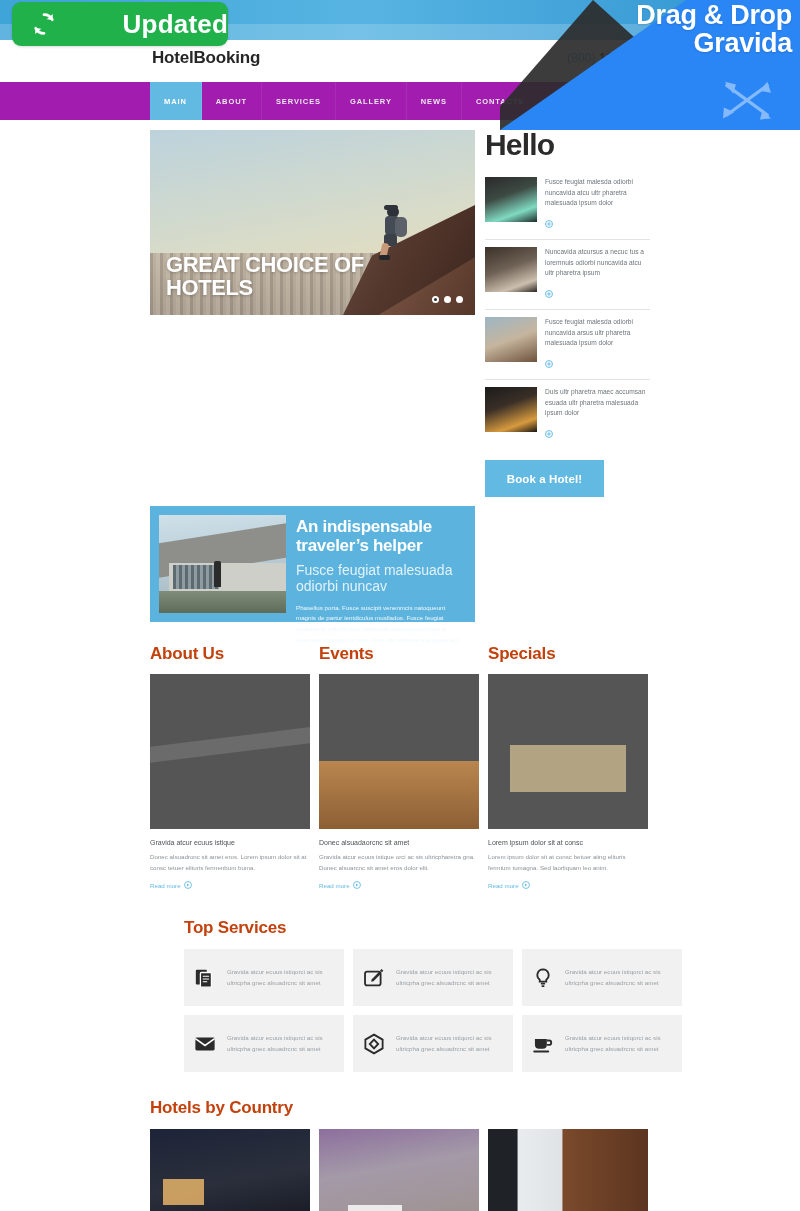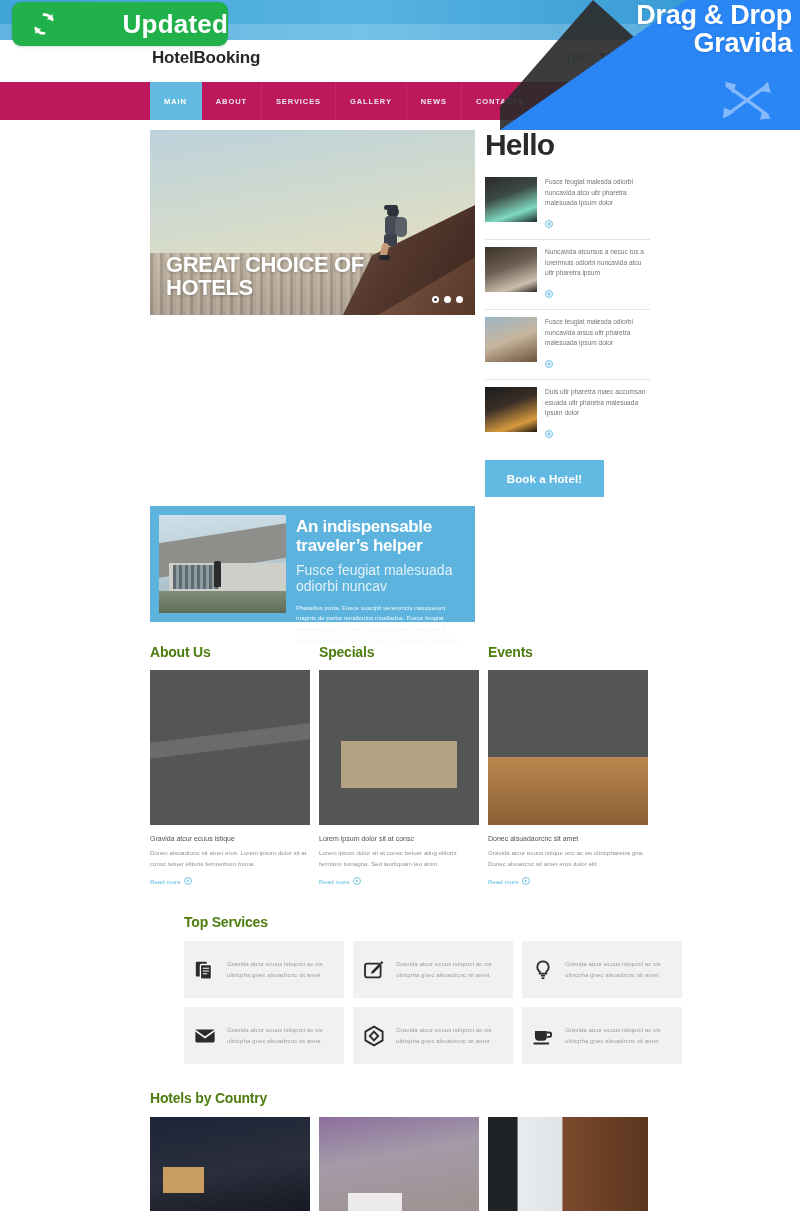--- a/index.html
+++ b/index.html
@@ -71,21 +71,21 @@
     font-size:17px; font-weight:bold; color:#262626; letter-spacing:-.2px;
   }
   .phone {
     position:absolute; right:0; top:11px; font-size:12px; font-weight:bold;
     color:#262626; letter-spacing:.1px;
   }
   .phone .area { color:#4aa8dd; font-weight:normal; }
   
   .navbar {
     position:absolute; top:82px; left:0; width:800px; height:38px;
-    background:#be185d; z-index:15;
+    background:#a21caf; z-index:15;
   }
   .nav-inner {
     width:500px; margin:0 auto; height:38px; display:flex;
     position:relative;
   }
   .nav-item {
     height:38px; display:flex; align-items:center; justify-content:center;
     color:#e9e9e9; font-size:7.5px; font-weight:bold; letter-spacing:.9px;
     padding:0 14px; border-right:1px solid rgba(255,255,255,.07);
     cursor:pointer; white-space:nowrap;
@@ -186,21 +186,21 @@
   }
   .promo-txt { flex:1; padding-top:2px; }
   .promo-h {
     color:#fff; font-size:17px; font-weight:bold; line-height:1.14;
     letter-spacing:-.3px;
   }
   .promo-sub { color:#e3f2fa; font-size:14px; margin-top:6px; }
   .promo-p { color:#f0f8fc; font-size:6.2px; line-height:1.72; margin-top:9px; }
   
   .sec-title {
-    font-size:14px; font-weight:bold; color:#4d7c0f; letter-spacing:-.2px;
+    font-size:17px; font-weight:bold; color:#c2410c; letter-spacing:-.2px;
   }
   .cols3 { display:flex; gap:9px; margin-top:22px; }
   .col3 { width:160px; }
   .col3 .thumb { width:160px; height:155px; margin-top:10px; background:#555; }
   .col3 h4 { font-size:7px; color:#4d5256; font-weight:normal; margin-top:10px; }
   .col3 p { font-size:6.2px; line-height:1.7; color:#8d9296; margin-top:6px; }
   .readmore {
     font-size:6.2px; color:#62b9e2; margin-top:8px;
     display:inline-flex; align-items:center; gap:3px; cursor:pointer;
   }
@@ -377,34 +377,34 @@
   </div>
 
   <div class="cols3" id="cols3">
       <div class="col3"><div class="sec-title">About Us</div><div class="thumb imgA"></div><h4>Gravida atcur ecuus istique</h4><p>Donec alsuadronc sit amet eros. Lorem ipsum dolor sit at consc tetuer elituris fermenbum buma.</p><div class="readmore">
           <span>Read more</span>
           <span><svg viewBox="0 0 12 12" width="8" height="8">
               <circle cx="6" cy="6" r="5.2" fill="none" stroke="#62b9e2" stroke-width="1.3"></circle>
               <path d="M4.6 3.6L7.6 6l-3 2.4z" fill="#62b9e2"></path>
             </svg></span>
         </div></div>
+      <div class="col3"><div class="sec-title">Events</div><div class="thumb imgB"></div><h4>Donec alsuadaorcnc sit amet</h4><p>Gravida atcur ecuus istique orci ac sis ultricpharetra gna. Donec alsuarcnc sit amet eros dolor elit.</p><div class="readmore">
+          <span>Read more</span>
+          <span><svg viewBox="0 0 12 12" width="8" height="8">
+              <circle cx="6" cy="6" r="5.2" fill="none" stroke="#62b9e2" stroke-width="1.3"></circle>
+              <path d="M4.6 3.6L7.6 6l-3 2.4z" fill="#62b9e2"></path>
+            </svg></span>
+        </div></div>
       <div class="col3"><div class="sec-title">Specials</div><div class="thumb imgC"></div><h4>Lorem ipsum dolor sit at consc</h4><p>Lorem ipsum dolor sit at consc betuer aiing elituris fermtum tumagna. Sed laorliquam leo anim.</p><div class="readmore">
           <span>Read more</span>
           <span><svg viewBox="0 0 12 12" width="8" height="8">
               <circle cx="6" cy="6" r="5.2" fill="none" stroke="#62b9e2" stroke-width="1.3"></circle>
               <path d="M4.6 3.6L7.6 6l-3 2.4z" fill="#62b9e2"></path>
             </svg></span>
         </div></div>
-      <div class="col3"><div class="sec-title">Events</div><div class="thumb imgB"></div><h4>Donec alsuadaorcnc sit amet</h4><p>Gravida atcur ecuus istique orci ac sis ultricpharetra gna. Donec alsuarcnc sit amet eros dolor elit.</p><div class="readmore">
-          <span>Read more</span>
-          <span><svg viewBox="0 0 12 12" width="8" height="8">
-              <circle cx="6" cy="6" r="5.2" fill="none" stroke="#62b9e2" stroke-width="1.3"></circle>
-              <path d="M4.6 3.6L7.6 6l-3 2.4z" fill="#62b9e2"></path>
-            </svg></span>
-        </div></div>
     </div>
 
   <div style="margin-top:26px;padding-left:34px;">
     <div class="sec-title">Top Services</div>
     <div class="services-grid" id="services-grid">
         <div class="service-card">
           <span class="service-ico"><svg viewBox="0 0 24 24" width="22" height="22">
               <rect x="2" y="3" width="12" height="16" rx="1" fill="#2b2b2b"></rect>
               <rect x="7" y="6" width="12" height="16" rx="1" fill="#2b2b2b" stroke="#fff" stroke-width="1.4"></rect>
               <path d="M10 10h6M10 13h6M10 16h4" stroke="#fff" stroke-width="1.1" stroke-linecap="round"></path>

